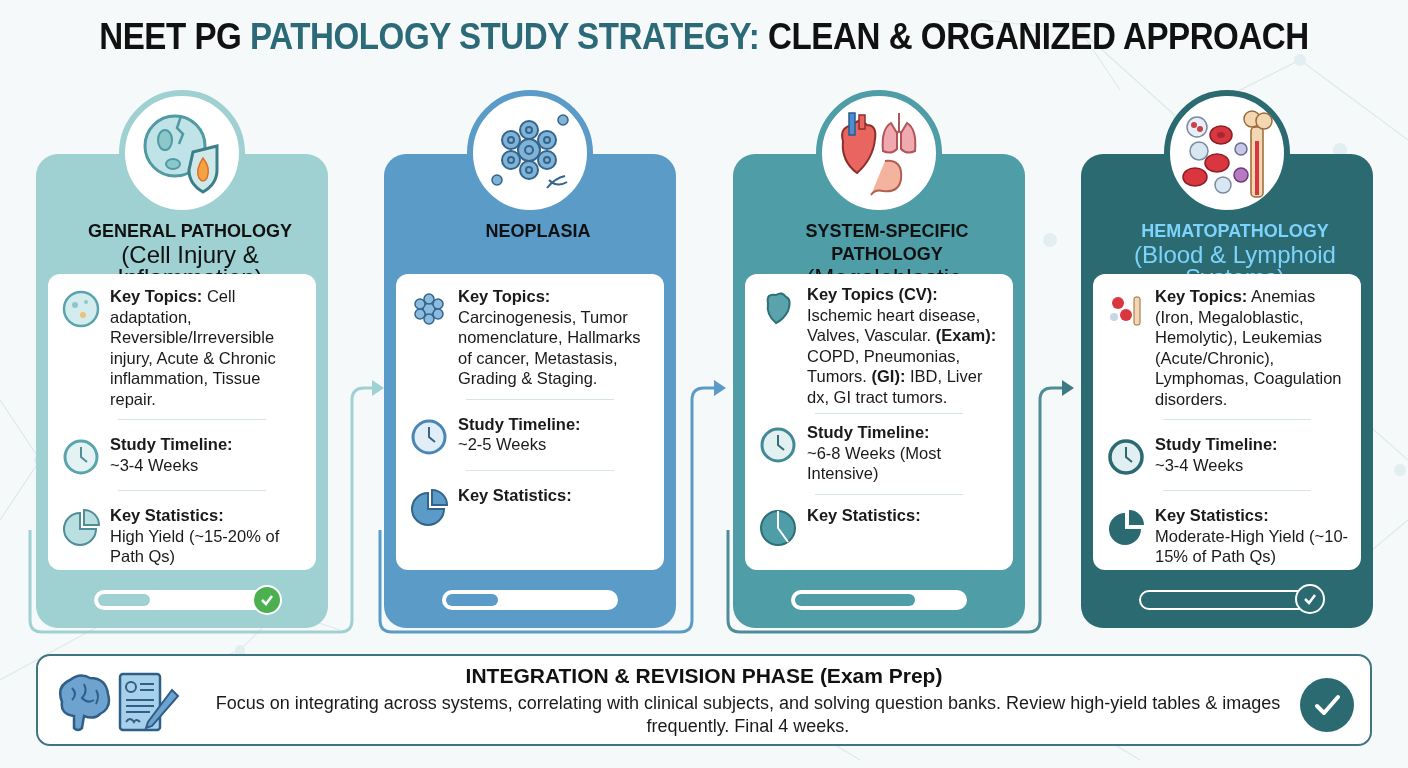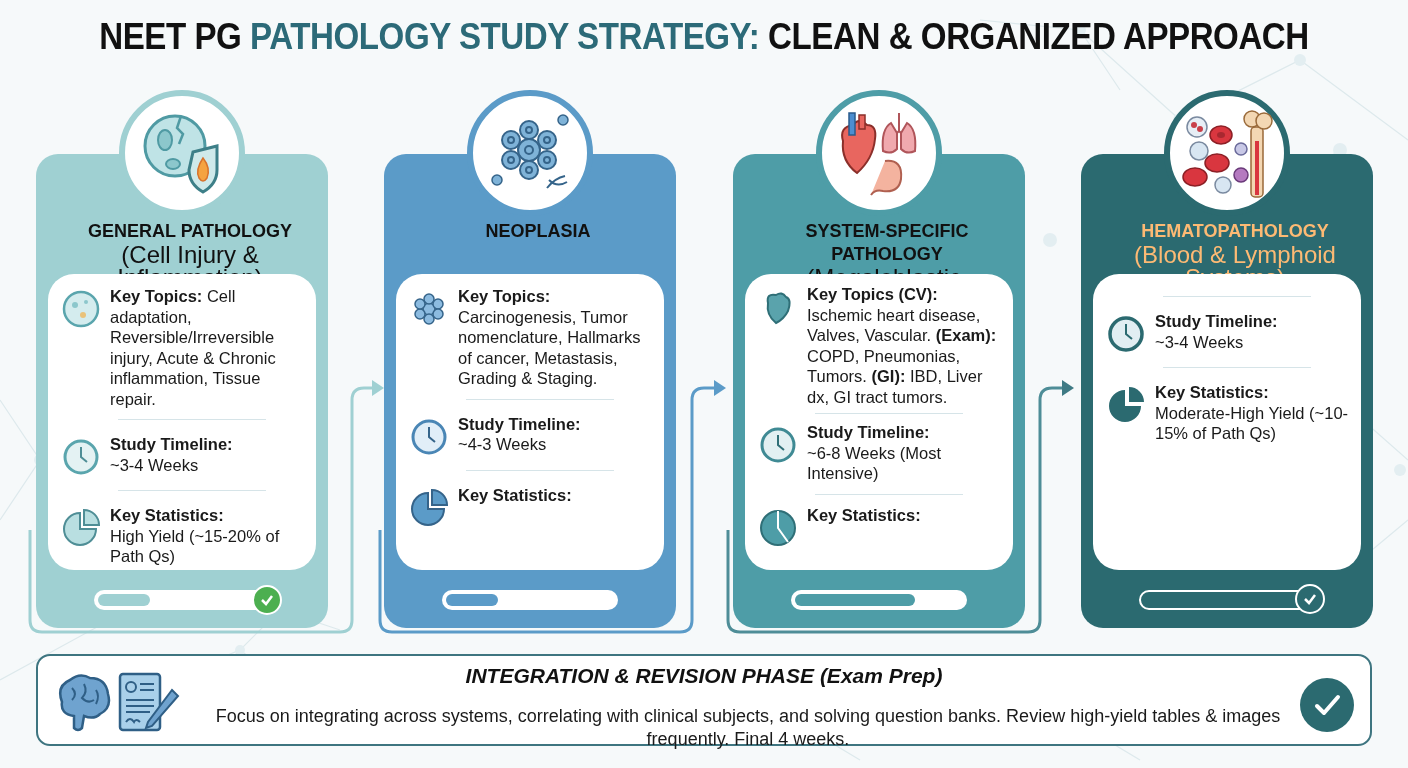--- a/index.html
+++ b/index.html
@@ -30,21 +30,21 @@
     z-index: 3;
   }
   .card-head {
     position: absolute; top: 66px; width: 100%; text-align: center;
     font-size: 18px; line-height: 23px; font-weight: 700; padding-left: 16px;
   }
   .card-head .sub { font-weight: 400; display: block; font-size: 24px; }
   .card-head .name { display:block; }
   .inner {
     position: absolute; left: 12px; right: 12px; top: 120px; height: 296px;
-    background: #fff; border-radius: 26px; padding: 12px 10px 0 10px;
+    background: #fff; border-radius: 12px; padding: 12px 10px 0 10px;
   }
   .row { display: flex; align-items: flex-start; gap: 6px; }
   .row .ico { flex: 0 0 46px; height: 46px; display:flex; align-items:center; justify-content:center; }
   .row .txt { font-size: 16.5px; line-height: 20.5px; color: #1a1a1a; }
   .row .txt b { font-weight: 700; }
   .sep { height: 1px; background: #d6e4e8; margin: 10px 40px 14px 60px; }
   .progress {
     position: absolute; left: 58px; bottom: 18px; width: 176px; height: 20px;
     border-radius: 10px; background: #fff; border: 2px solid rgba(255,255,255,0.8);
   }
@@ -55,28 +55,28 @@
   }
 
   .c1 { left: 36px; background: #9fd0d2; }
   .c1 .card-icon-circle { border: 6px solid #9fd0d2; }
   .c2 { left: 384px; background: #5b9bc8; }
   .c2 .card-icon-circle { border: 6px solid #5b9bc8; }
   .c3 { left: 733px; background: #4e9da7; }
   .c3 .card-icon-circle { border: 6px solid #4e9da7; }
   .c4 { left: 1081px; background: #2b6a70; }
   .c4 .card-icon-circle { border: 6px solid #2b6a70; }
-  .c4 .card-head { color: #fdba74; }
+  .c4 .card-head { color: #7dd3fc; }
 
   .bottom {
     position: absolute; left: 36px; top: 654px; width: 1336px; height: 92px;
     border: 2px solid #3e7580; border-radius: 14px; background: #fff; z-index: 2;
   }
-  .bottom .b-title { position:absolute; top: 8px; width:100%; text-align:center; font-size: 21px; font-weight: 700; font-style: italic; }
-  .bottom .b-text { position:absolute; top: 36px; left: 160px; width: 1100px; text-align:center; font-size: 18px; line-height: 23px; color:#1a1a1a;margin-top:13px; }
+  .bottom .b-title { position:absolute; top: 8px; width:100%; text-align:center; font-size: 21px; font-weight: 700; }
+  .bottom .b-text { position:absolute; top: 36px; left: 160px; width: 1100px; text-align:center; font-size: 18px; line-height: 23px; color:#1a1a1a; }
   .bottom .b-brain { position:absolute; left: 16px; top: 16px; }
   .bottom .b-doc { position:absolute; left: 78px; top: 14px; }
   .bottom .b-check {
     position:absolute; right: 16px; top: 22px; width: 54px; height: 54px; border-radius: 50%;
     background: #2b6a70; display:flex; align-items:center; justify-content:center;
   }
   .connector { position: absolute; z-index: 1; pointer-events: none; }
 </style>
 </head>
 <body>
@@ -231,21 +231,21 @@
       <div class="txt"><b>Key Topics:</b><span> Carcinogenesis, Tumor nomenclature, Hallmarks of cancer, Metastasis, Grading &amp; Staging.</span></div>
     </div>
     <div class="sep"></div>
     <div class="row">
       <div class="ico">
         <svg width="40" height="40">
             <circle cx="20" cy="20" r="16" fill="#e1eef8" stroke="#4a86b5" stroke-width="3"></circle>
             <path d="M20 10 L20 20 L26 25" stroke="#35648a" stroke-width="2" fill="none"></path>
           </svg>
       </div>
-      <div class="txt"><b>Study Timeline:</b><br><span>~4-3 Weeks</span></div>
+      <div class="txt"><b>Study Timeline:</b><br><span>~2-5 Weeks</span></div>
     </div>
     <div class="sep"></div>
     <div class="row">
       <div class="ico">
         <svg width="40" height="40">
             <path d="M19 21 L19 5 A16 16 0 1 0 35 21 Z" fill="#5b9bc8" stroke="#35648a" stroke-width="2"></path>
             <path d="M23 17 L23 2 A15 15 0 0 1 38 17 Z" fill="#5b9bc8" stroke="#35648a" stroke-width="2"></path>
           </svg>
       </div>
       <div class="txt"><b>Key Statistics:</b><br></div>
@@ -325,20 +325,31 @@
       <circle cx="73" cy="14" r="8" fill="#f3d7b3" stroke="#9a6a3a" stroke-width="1.5"></circle>
       <circle cx="85" cy="16" r="8" fill="#f3d7b3" stroke="#9a6a3a" stroke-width="1.5"></circle>
       <rect x="76" y="36" width="4" height="54" fill="#d9363f"></rect>
     </svg>
   </div>
   <div class="card-head">
     <span class="name">HEMATOPATHOLOGY</span>
     <span class="sub">(Blood &amp; Lymphoid Systems)</span>
   </div>
   <div class="inner">
+    <div class="row">
+      <div class="ico">
+        <svg width="40" height="40">
+            <circle cx="12" cy="14" r="6" fill="#d9363f"></circle>
+            <circle cx="20" cy="26" r="6" fill="#d9363f"></circle>
+            <circle cx="8" cy="28" r="4" fill="#c8d6e6"></circle>
+            <rect x="28" y="8" width="6" height="28" rx="2" fill="#f3d7b3" stroke="#9a6a3a"></rect>
+          </svg>
+      </div>
+      <div class="txt"><b>Key Topics:</b><span> Anemias (Iron, Megaloblastic, Hemolytic), Leukemias (Acute/Chronic), Lymphomas, Coagulation disorders.</span></div>
+    </div>
     <div class="sep"></div>
     <div class="row">
       <div class="ico">
         <svg width="40" height="40">
             <circle cx="20" cy="20" r="16" fill="#e1eef2" stroke="#2b6a70" stroke-width="3.5"></circle>
             <path d="M20 10 L20 20 L26 25" stroke="#2b6a70" stroke-width="2" fill="none"></path>
           </svg>
       </div>
       <div class="txt"><b>Study Timeline:</b><br><span>~3-4 Weeks</span></div>
     </div>

